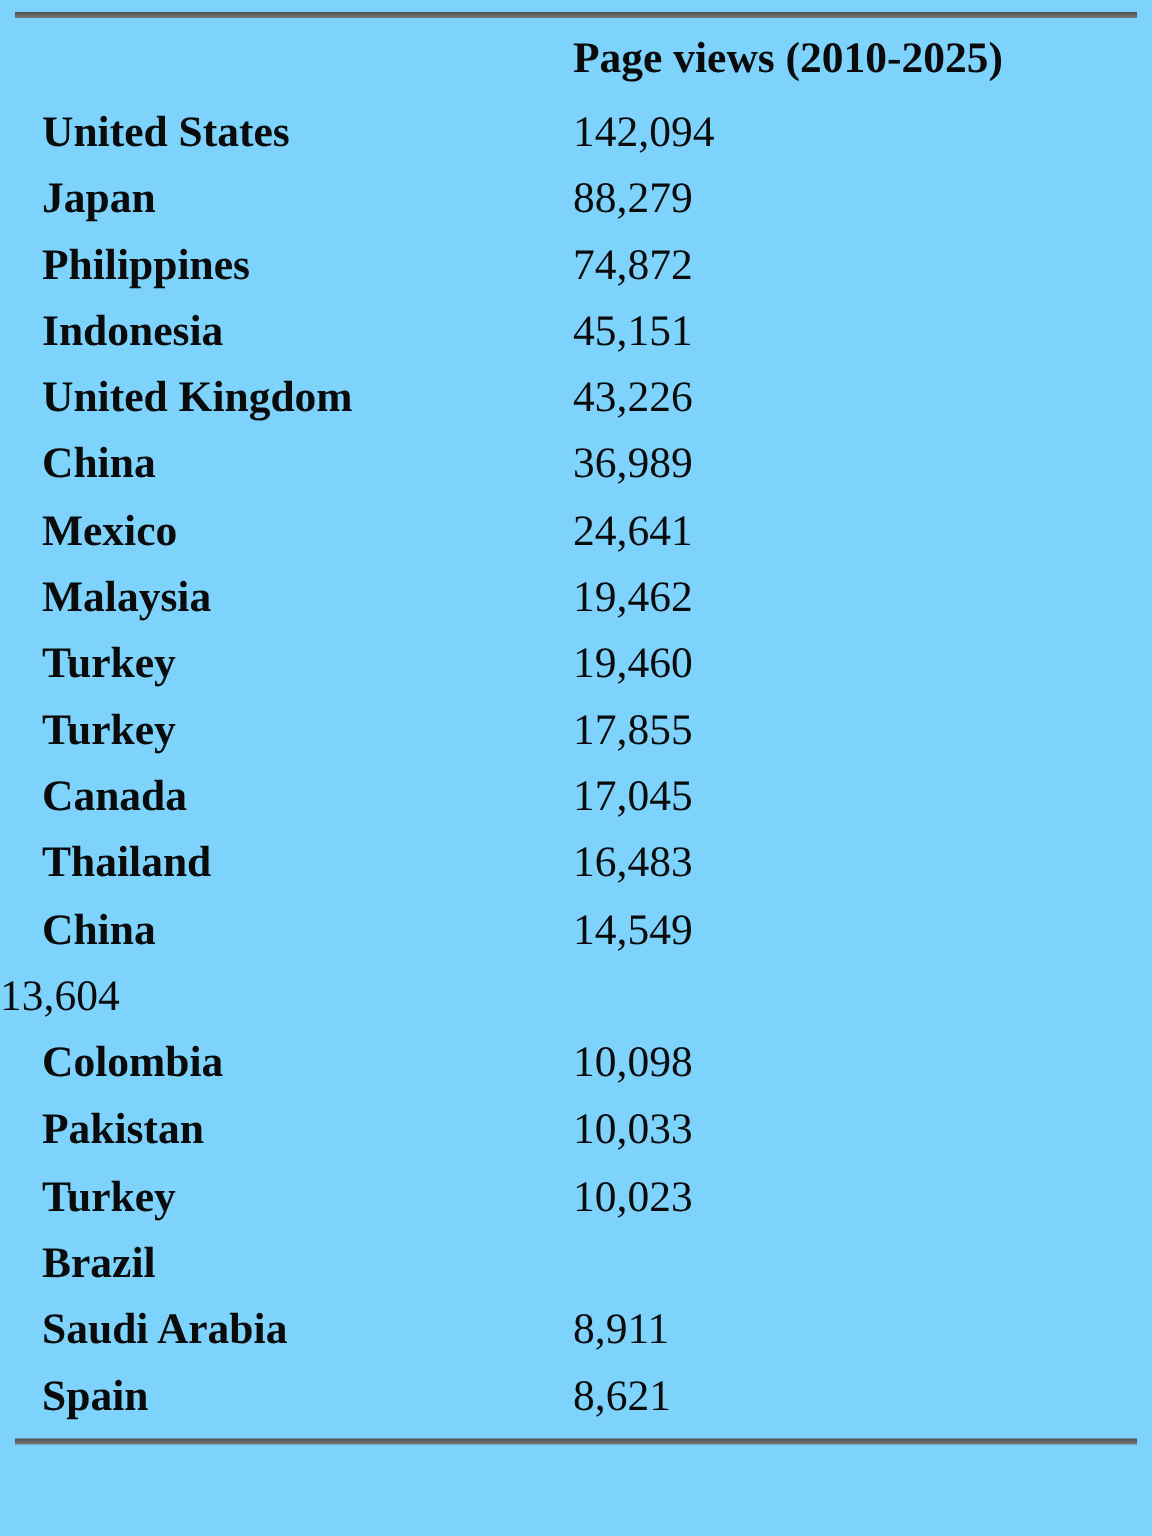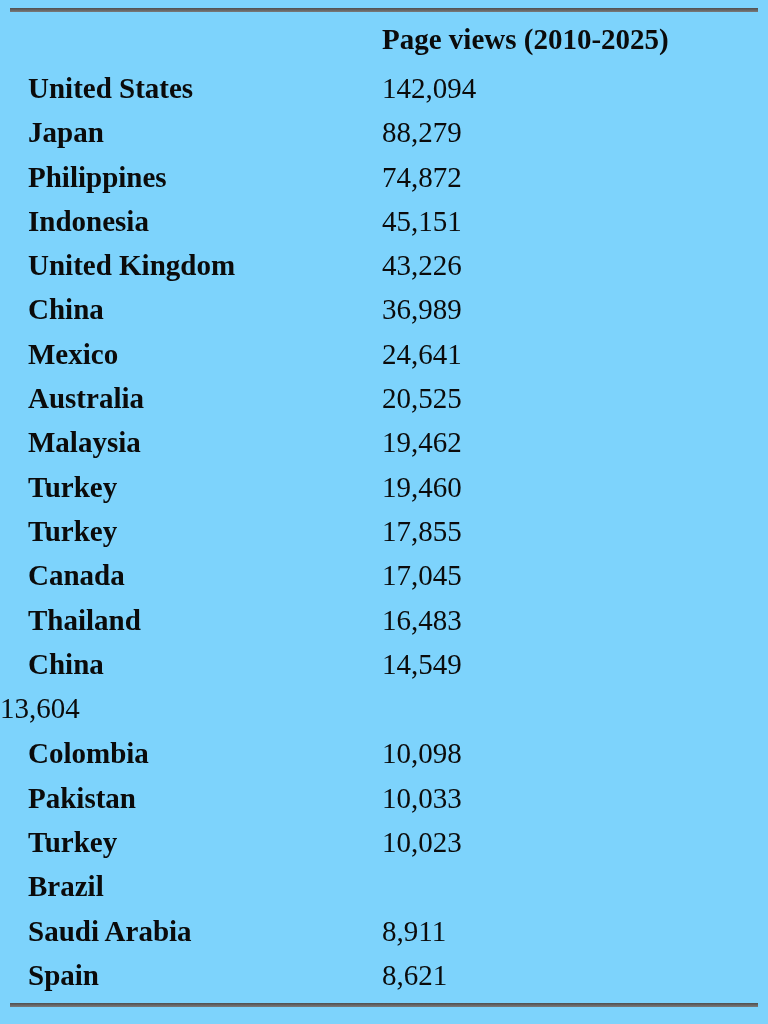--- a/index.html
+++ b/index.html
@@ -94,24 +94,20 @@
   <div class="row">
     <div class="cell country-cell">China</div>
     <div class="cell value-cell">36,989</div>
   </div>
 
   <div class="row">
     <div class="cell country-cell">Mexico</div>
     <div class="cell value-cell">24,641</div>
   </div>
 
-  <div class="row">
-    <div class="cell country-cell">Australia</div>
-    <div class="cell value-cell">20,525</div>
-  </div>
 
   <div class="row">
     <div class="cell country-cell">Malaysia</div>
     <div class="cell value-cell">19,462</div>
   </div>
 
   <div class="row">
     <div class="cell country-cell">Turkey</div>
     <div class="cell value-cell">19,460</div>
   </div>

